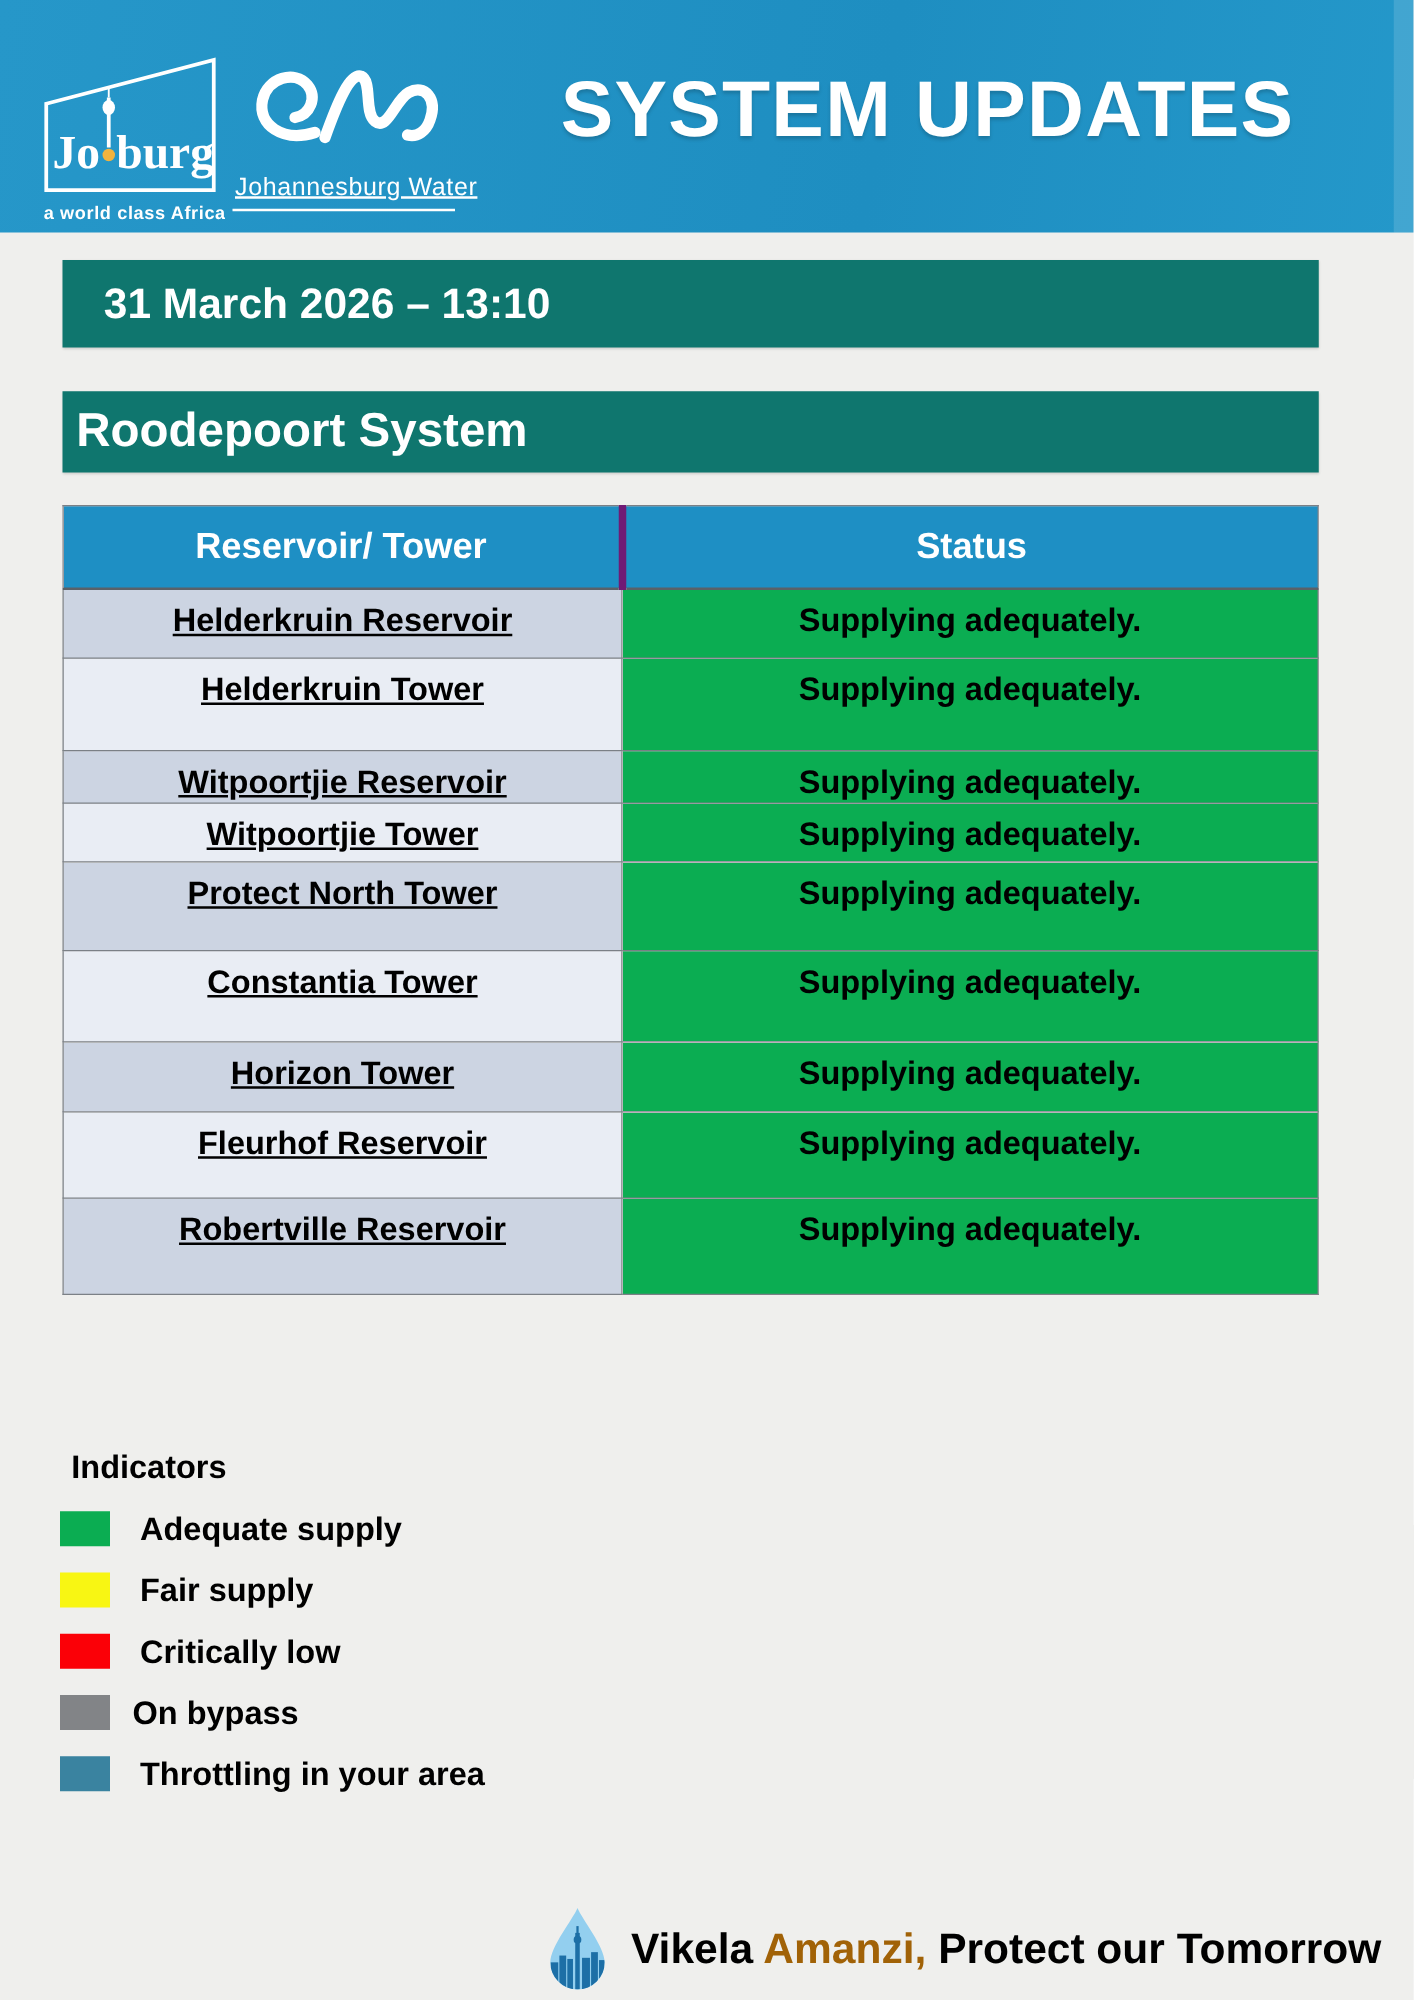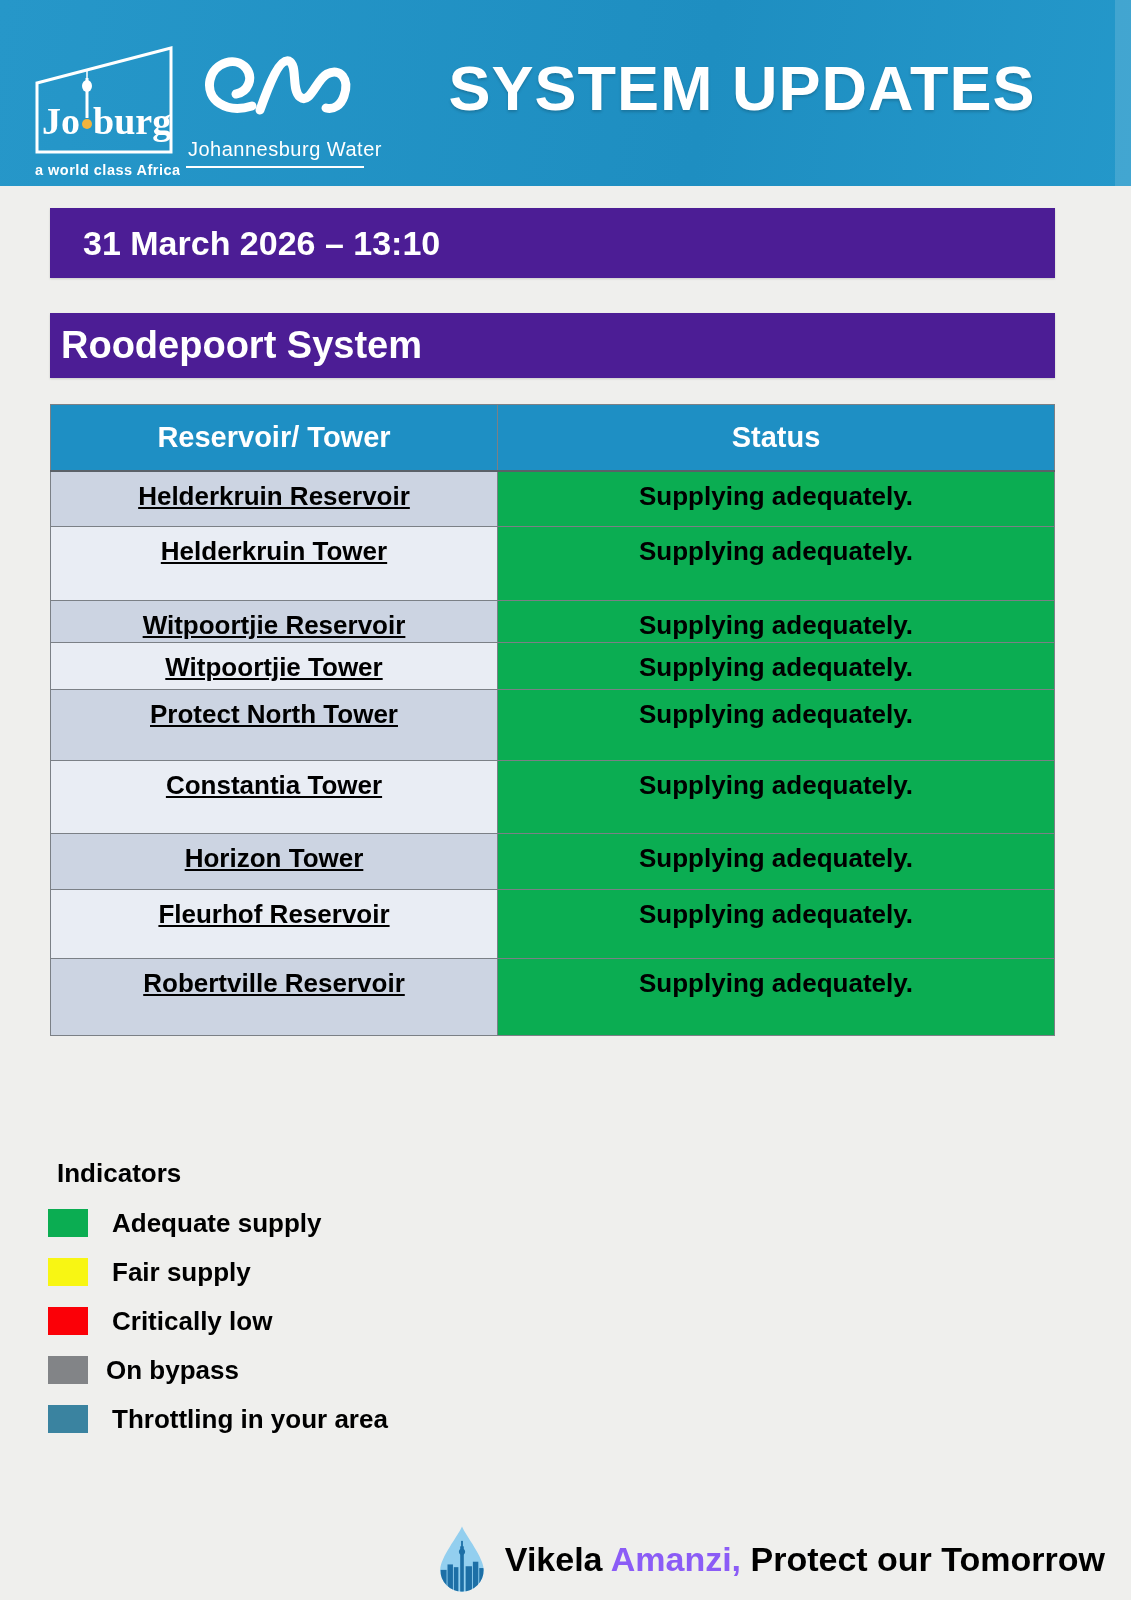--- a/index.html
+++ b/index.html
@@ -17,68 +17,69 @@
   .banner::after{
     content:""; position:absolute; right:0; top:0; bottom:0; width:16px;
     background:rgba(255,255,255,0.14);
   }
   .joburg-logo{position:absolute; left:30px; top:42px;}
   .jw-logo{position:absolute; left:186px; top:48px; width:178px;}
   .jw-label{
     display:block; color:#fff; font-size:20px; letter-spacing:.5px;
     border-bottom:2px solid #fff; padding:2px 2px 5px 2px; text-align:center;
     white-space:nowrap;
+    text-decoration:underline;
   }
   .banner-title{
     position:absolute; left:382px; top:52px; width:720px;
     color:#fff; font-size:63px; font-weight:bold; letter-spacing:1px;
     text-align:center; white-space:nowrap; text-shadow:0 2px 3px rgba(0,0,0,.18);
   }
   
   .bar{
-    position:absolute; left:50px; width:1005px; background:#4c1d95;
+    position:absolute; left:50px; width:1005px; background:#0f766e;
     color:#fff; font-weight:bold; display:flex; align-items:center;
     box-shadow:0 1px 2px rgba(0,0,0,.15);
   }
   .date-bar{top:208px; height:70px; font-size:34px; padding-left:33px; width:972px;}
   .system-bar{top:313px; height:65px; font-size:38px; padding-left:11px; width:994px;}
   
   table.status-table{
     position:absolute; left:50px; top:404px; width:1004px;
     border-collapse:collapse; table-layout:fixed;
   }
   .status-table td,.status-table th{
     border:1px solid #7b8086; text-align:center; vertical-align:top;
     font-weight:bold; overflow:hidden;
   }
   .status-table th{
     background:#1e8fc4; color:#fff; font-size:29px; height:63px;
     vertical-align:middle; border-bottom:2px solid #5a6168;
   }
-  .status-table th + th{border-left:1px solid #701a75;margin-top:46px;}
+  .status-table th + th{border-left:6px solid #701a75;margin-top:46px;}
   .status-table td{font-size:26px; padding-top:9px;}
   td.name-cell{background:#e9edf4;text-decoration:underline;}
   tr.alt td.name-cell{background:#ccd4e2;}
   tr.r0 td{height:44px;} tr.r1 td{height:63px;} tr.r2 td{height:31px;}
   tr.r3 td{height:36px;} tr.r4 td{height:60px;} tr.r5 td{height:62px;text-align:center;}
   tr.r6 td{height:45px;} tr.r7 td{height:58px;} tr.r8 td{height:66px;}
   
   .legend{position:absolute; left:48px; top:1158px;}
   .legend-title{font-size:26px; font-weight:bold; margin:0 0 20px 9px;}
   .legend-item{display:flex; align-items:center; height:28px; margin-bottom:21px;}
   .swatch{width:40px; height:28px; flex:0 0 40px;}
   .legend-label{font-size:26px; font-weight:bold; margin-left:24px; white-space:nowrap;}
   .legend-item.tight .legend-label{margin-left:18px;}
   
   .footer{
     position:absolute; top:1524px; right:26px;
     display:flex; align-items:center;
   }
   .footer-text{font-size:34px; font-weight:bold; margin-left:14px; white-space:nowrap;}
-  .footer-text .amanzi{color:#8b5cf6;}
+  .footer-text .amanzi{color:#a16207;}
 </style>
 </head>
 <body>
 
 <div class="page">
 
   <header class="banner">
 
     <svg class="joburg-logo" width="150" height="140" viewBox="0 0 150 140">
       <polygon points="7,41 141,6 141,110 7,110" fill="none" stroke="#ffffff" stroke-width="3"></polygon>

